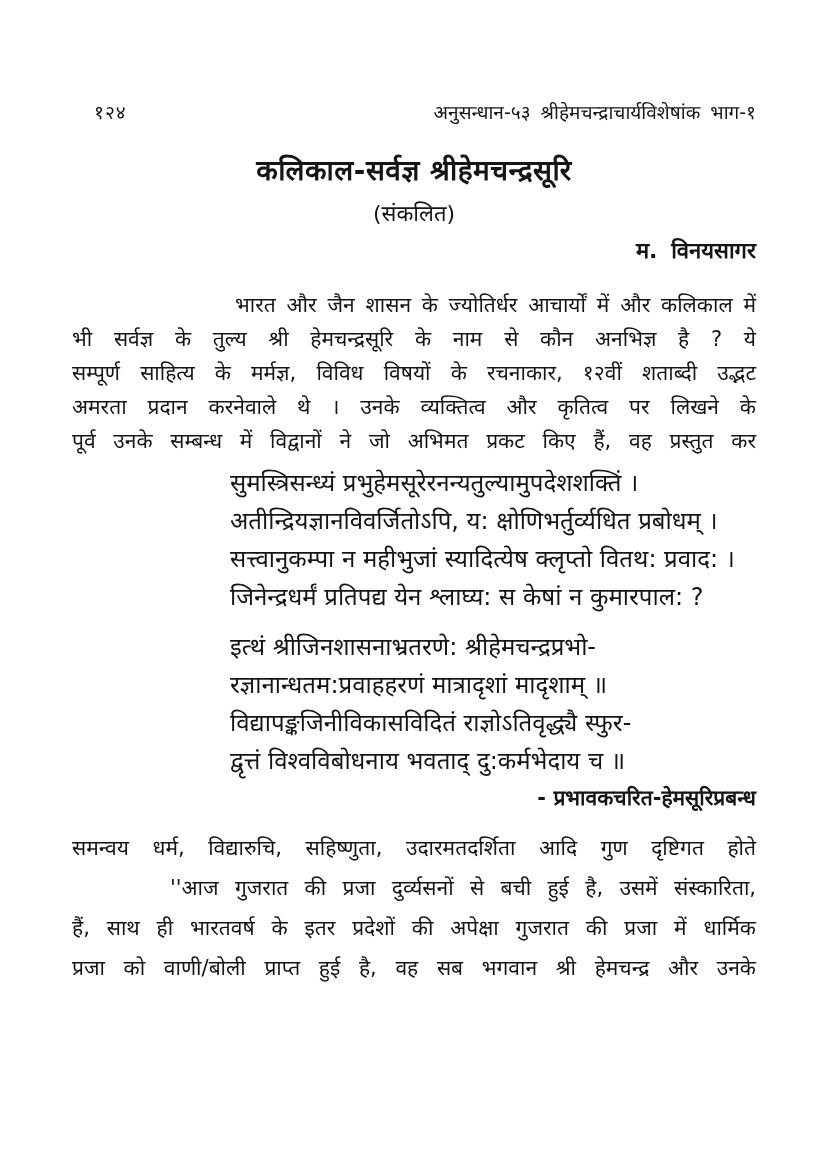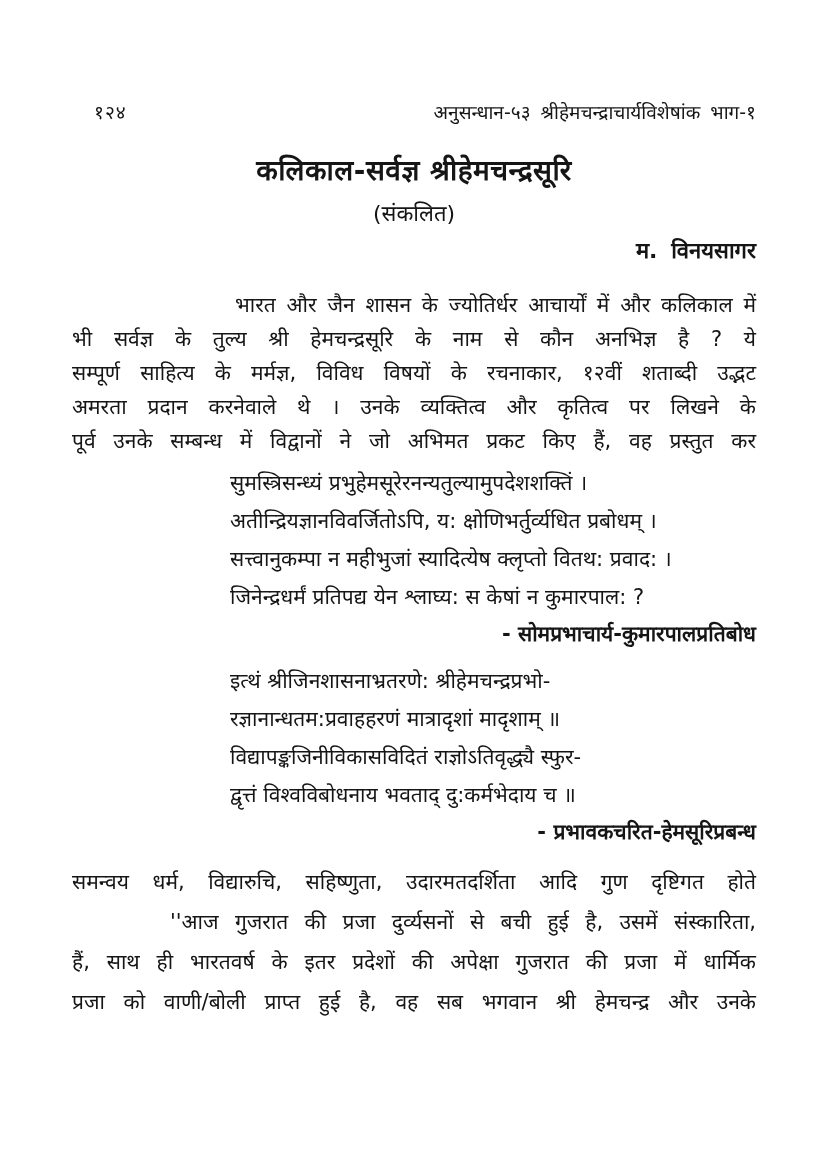--- a/index.html
+++ b/index.html
@@ -70,21 +70,21 @@
   .para.intro{margin-top:22px;}
   .para.intro .line.first{padding-left:163px;}
   .para.short-last .line.last{text-align-last:left;}
   .para.quote{margin-top:14px;}
   .para.quote .line{line-height:40px;}
   .para.quote .line.first{padding-left:98px;}
   
   .verse{
     margin-left:158px;
     margin-top:6px;
-    font-size:21px;
+    font-size:24px;
   }
   .verse .line{
     line-height:38px;
     text-align:left;
     text-align-last:left;
   }
   .attribution{
     margin-top:2px;
     text-align:right;
     font-size:21px;
@@ -114,21 +114,20 @@
       <div class="line">अमरता प्रदान करनेवाले थे । उनके व्यक्तित्व और कृतित्व पर लिखने के</div>
       <div class="line">पूर्व उनके सम्बन्ध में विद्वानों ने जो अभिमत प्रकट किए हैं, वह प्रस्तुत कर</div>
     </div>
 
   <div class="verse">
       <div class="line first">सुमस्त्रिसन्ध्यं प्रभुहेमसूरेरनन्यतुल्यामुपदेशशक्तिं ।</div>
       <div class="line">अतीन्द्रियज्ञानविवर्जितोऽपि, य: क्षोणिभर्तुर्व्यधित प्रबोधम् ।</div>
       <div class="line">सत्त्वानुकम्पा न महीभुजां स्यादित्येष क्लृप्तो वितथ: प्रवाद: ।</div>
       <div class="line last">जिनेन्द्रधर्मं प्रतिपद्य येन श्लाघ्य: स केषां न कुमारपाल: ?</div>
     </div>
-  <div class="attribution">- सोमप्रभाचार्य-कुमारपालप्रतिबोध</div>
 
   <div class="verse verse-block-2">
       <div class="line first">इत्थं श्रीजिनशासनाभ्रतरणे: श्रीहेमचन्द्रप्रभो-</div>
       <div class="line">रज्ञानान्धतम:प्रवाहहरणं मात्रादृशां मादृशाम् ॥</div>
       <div class="line">विद्यापङ्कजिनीविकासविदितं राज्ञोऽतिवृद्ध्यै स्फुर-</div>
       <div class="line last">द्वृत्तं विश्वविबोधनाय भवताद् दु:कर्मभेदाय च ॥</div>
     </div>
   <div class="attribution">- प्रभावकचरित-हेमसूरिप्रबन्ध</div>
 
   <div class="para quote">

